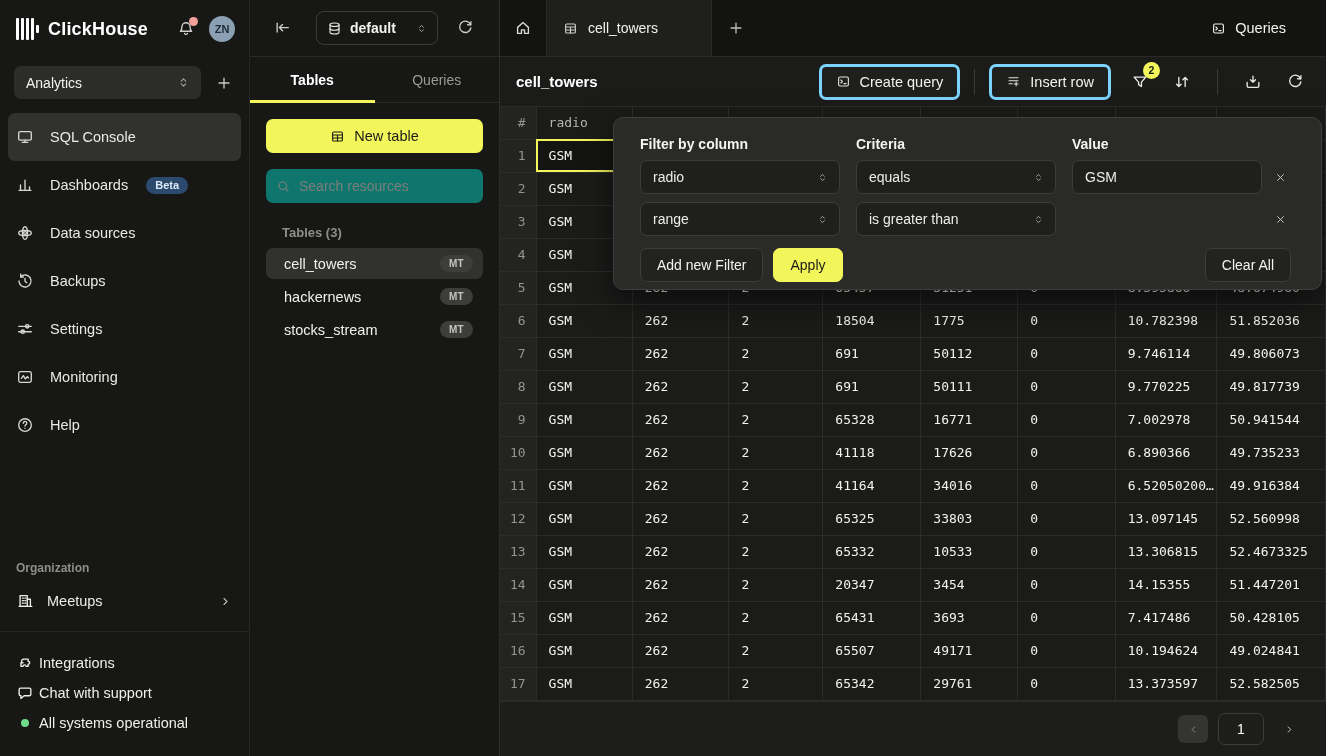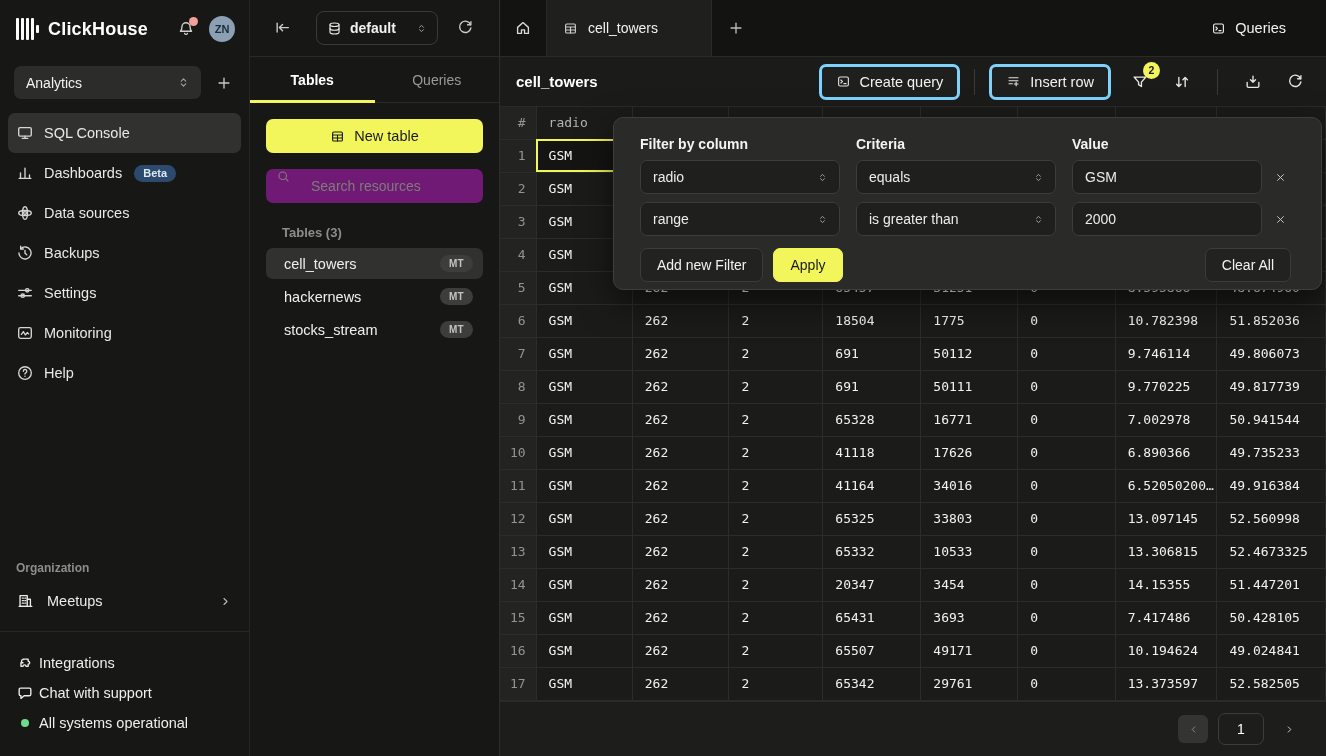--- a/index.html
+++ b/index.html
@@ -25,21 +25,21 @@
   .bell .dot { position:absolute; top:-3px; right:-3px; width:9px; height:9px; border-radius:50%; background:#f2a09b; }
   .avatar { width:26px; height:26px; border-radius:50%; background:#8ba0b3; color:#1d2b3a; font-size:11px; font-weight:700; display:flex; align-items:center; justify-content:center; }
 
   .workspace-row { display:flex; align-items:center; padding:8px 16px 10px 14px; gap:14px; }
   .workspace-select { flex:1; height:33px; background:#2c2c2a; border-radius:7px; display:flex; align-items:center; padding:0 10px 0 12px; cursor:pointer; }
   .workspace-select .lbl { flex:1; color:#f2f2f0; }
   .muted-ic { color:#a2a2a0; }
   .plus-btn { color:#c9c9c7; cursor:pointer; }
 
   .nav { padding:4px 8px 0 8px; }
-  .nav-item { display:flex; align-items:center; gap:10px; height:40px; padding:0 8px; border-radius:7px; color:#e9e9e7; cursor:pointer; font-size:14.5px; }
+  .nav-item { display:flex; align-items:center; gap:16px; height:48px; padding:0 8px; border-radius:7px; color:#e9e9e7; cursor:pointer; font-size:14.5px; }
   .nav-item .ic { color:#d6d6d4; }
   .nav-item.active { background:#31312f; }
   .badge-beta { margin-left:2px; background:#2b4a6d; color:#dcE9f7; font-size:11px; font-weight:600; padding:2.5px 9px; border-radius:10px; }
 
   .connect-btn { margin:24px 14px 0 14px; height:36px; border:1px solid #3a3a38; border-radius:8px; display:flex; align-items:center; gap:13px; padding:0 12px; cursor:pointer; color:#f0f0ee; }
 
   .sb-spacer { flex:1; }
   .org-label { padding:0 16px; font-size:12px; font-weight:600; color:#8d8d8b; margin-bottom:10px; }
   .org-item { display:flex; align-items:center; gap:13px; height:32px; margin:0 8px; padding:0 8px; border-radius:7px; cursor:pointer; font-size:14.5px; }
   .org-item .chev { margin-left:auto; color:#b9b9b7; }
@@ -56,21 +56,21 @@
   .icon-btn { color:#cfcfcd; cursor:pointer; }
 
   .explorer-tabs { height:46px; border-bottom:1px solid #2a2a28; display:flex; position:relative; }
   .x-tab { width:50%; display:flex; align-items:center; justify-content:center; font-size:14px; color:#9a9a98; cursor:pointer; }
   .x-tab.active { color:#fff; font-weight:600; }
   .x-underline { position:absolute; bottom:-1px; left:0; width:50%; height:3px; background:#f3f65b; }
 
   .explorer-body { padding:16px 16px 0 16px; }
   .new-table-btn { height:34px; background:#f3f65b; border-radius:7px; display:flex; align-items:center; justify-content:center; gap:9px; color:#1a1a18; font-weight:500; font-size:14.5px; cursor:pointer; }
   .new-table-btn .ic { color:#1a1a18; }
-  .search-box { margin-top:16px; height:34px; background:#701a75; border-radius:7px; display:flex; gap:20px; padding:0 10px; color:#7d7d7b; }
+  .search-box { margin-top:16px; height:34px; background:#0f766e; border-radius:7px; display:flex; align-items:center; gap:8px; padding:0 10px; color:#7d7d7b; }
   .search-box input { background:transparent; border:none; outline:none; color:#d9d9d7; font-size:14px; font-family:inherit; width:100%; }
   .search-box input::placeholder { color:#7d7d7b; }
   .section-label { margin:22px 0 8px 16px; font-size:13px; font-weight:600; color:#8d8d8b; }
   .tbl-item { height:31px; display:flex; align-items:center; padding:0 10px 0 18px; border-radius:7px; cursor:pointer; font-size:14.5px; color:#f0f0ee; margin-bottom:2px; }
   .tbl-item.active { background:#31312f; }
   .tbl-item .name { flex:1; }
   .badge-mt { background:#3d3d3b; color:#c3c3c1; font-size:10px; font-weight:700; padding:3px 9px; border-radius:9px; letter-spacing:.3px; }
 
   
   .main { flex:1; display:flex; flex-direction:column; background:#1b1b1a; min-width:0; }
@@ -719,21 +719,20 @@
           </div>
           <div class="fp-select fp-c2">
             <span class="lbl">is greater than</span>
             <span class="ic xs muted-ic">
               <svg viewBox="0 0 20 20">
                 <polyline points="7,8.2 10,5.2 13,8.2"></polyline>
                 <polyline points="7,11.8 10,14.8 13,11.8"></polyline>
               </svg>
             </span>
           </div>
-          <input class="fp-input" value="2000" style="">
           <span class="fp-x">
             <span class="ic xs">
               <svg viewBox="0 0 20 20">
                 <path d="M5.5 5.5l9 9M14.5 5.5l-9 9"></path>
               </svg>
             </span>
           </span>
         </div>
       </div>
     <div class="fp-actions">

